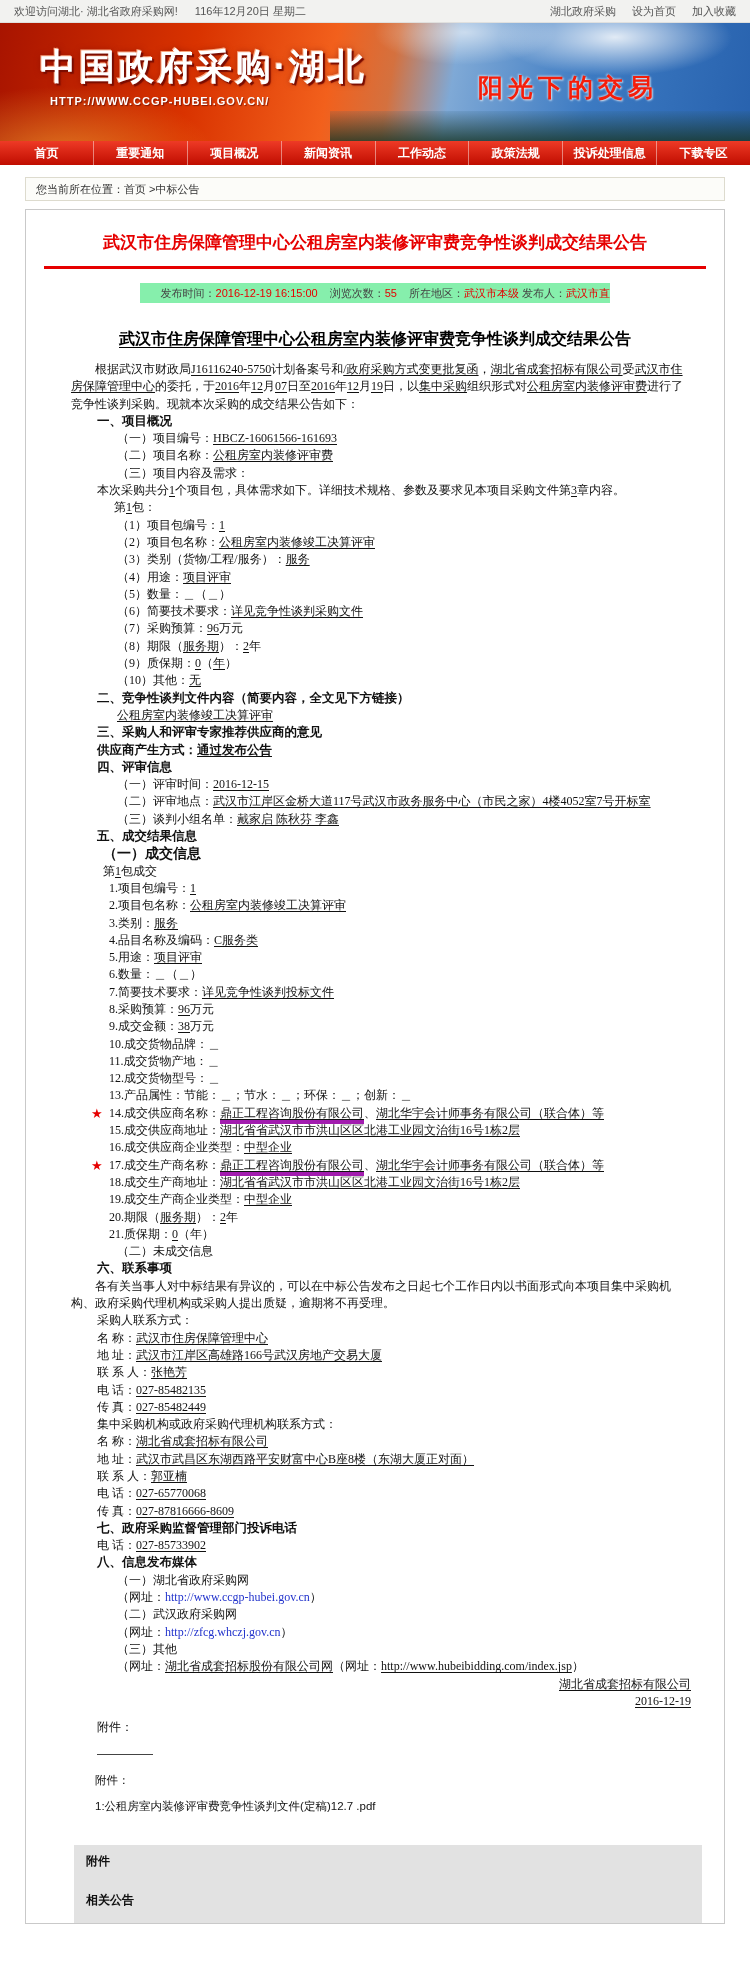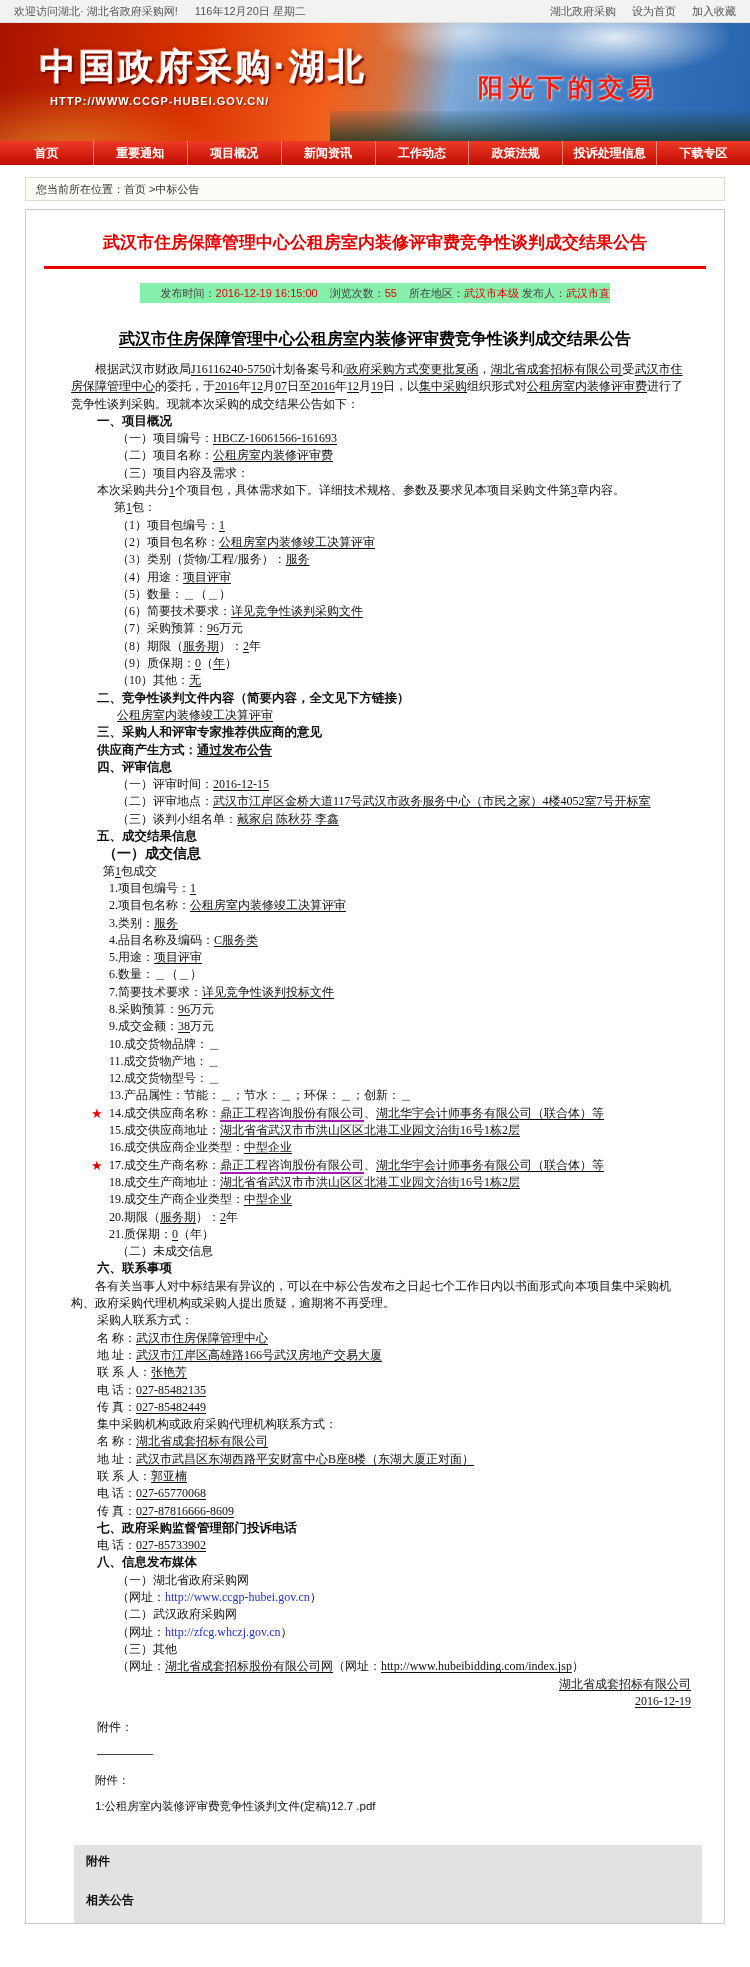--- a/index.html
+++ b/index.html
@@ -59,21 +59,21 @@
   .c-blk{padding-left:26px;}
   .c-h{padding-left:26px;font-weight:bold;font-family:"Liberation Sans",sans-serif;font-size:12.5px;}
   .c-h2{padding-left:32px;font-weight:bold;font-family:Liberation Sans, sans-serif;font-size:14px;}
   .c-itm{padding-left:46px;}
   .c-pkg{padding-left:43px;}
   .c-pkg2{padding-left:32px;}
   .c-num{padding-left:38px;}
   .c-right{text-align:right;}
   .c-att{padding-left:24px;font-family:"Liberation Sans",sans-serif;font-size:11.5px;}
   .ln span.u{text-decoration:underline;text-underline-offset:2px;}
-  .ln span.r{text-underline-offset:2px;border-bottom:2px solid #a21caf;}
+  .ln span.r{text-decoration:underline;text-underline-offset:2px;border-bottom:4px solid #a21caf;}
   .ln span.b{color:#2233cc;}
   .star{position:absolute;left:20px;top:0;color:#e60000;font-size:13px;}
   .shortline{display:inline-block;margin-left:26px;width:56px;border-top:1px solid #444;vertical-align:middle;}
 
   
   .attach-box{margin:30px 22px 0 48px;background:#e2e2e2;padding:8px 12px 14px;}
   .attach-row{font-weight:bold;font-size:12px;color:#111;}
   .attach-row + .attach-row{margin-top:22px;}
 </style>
 </head>

